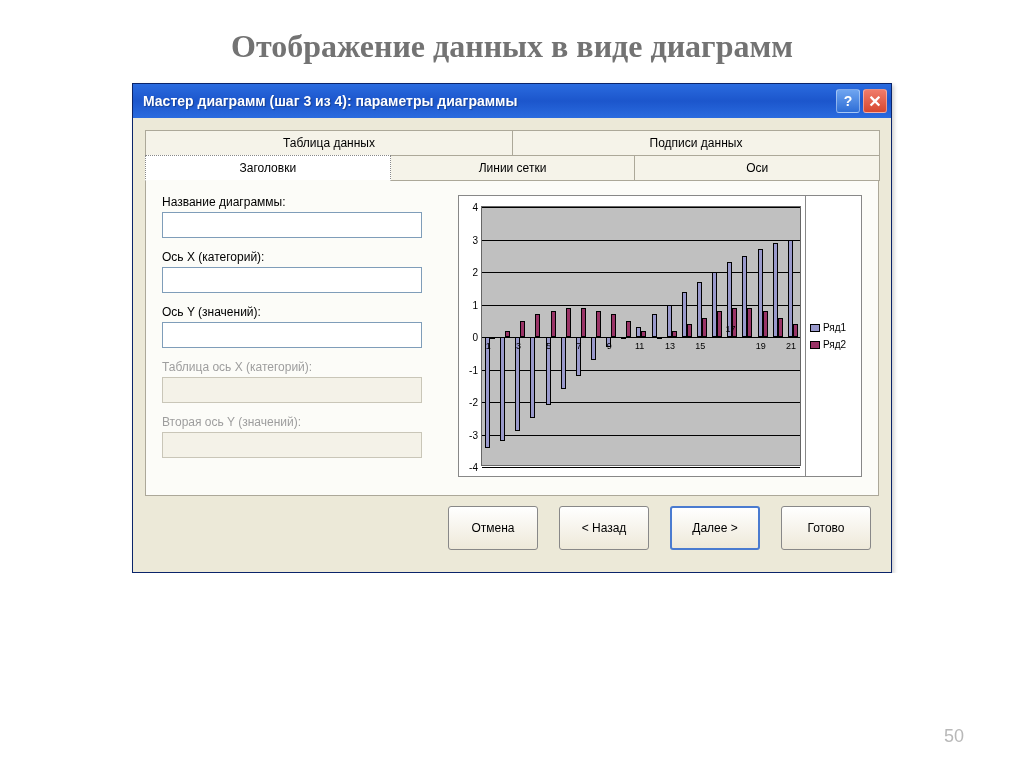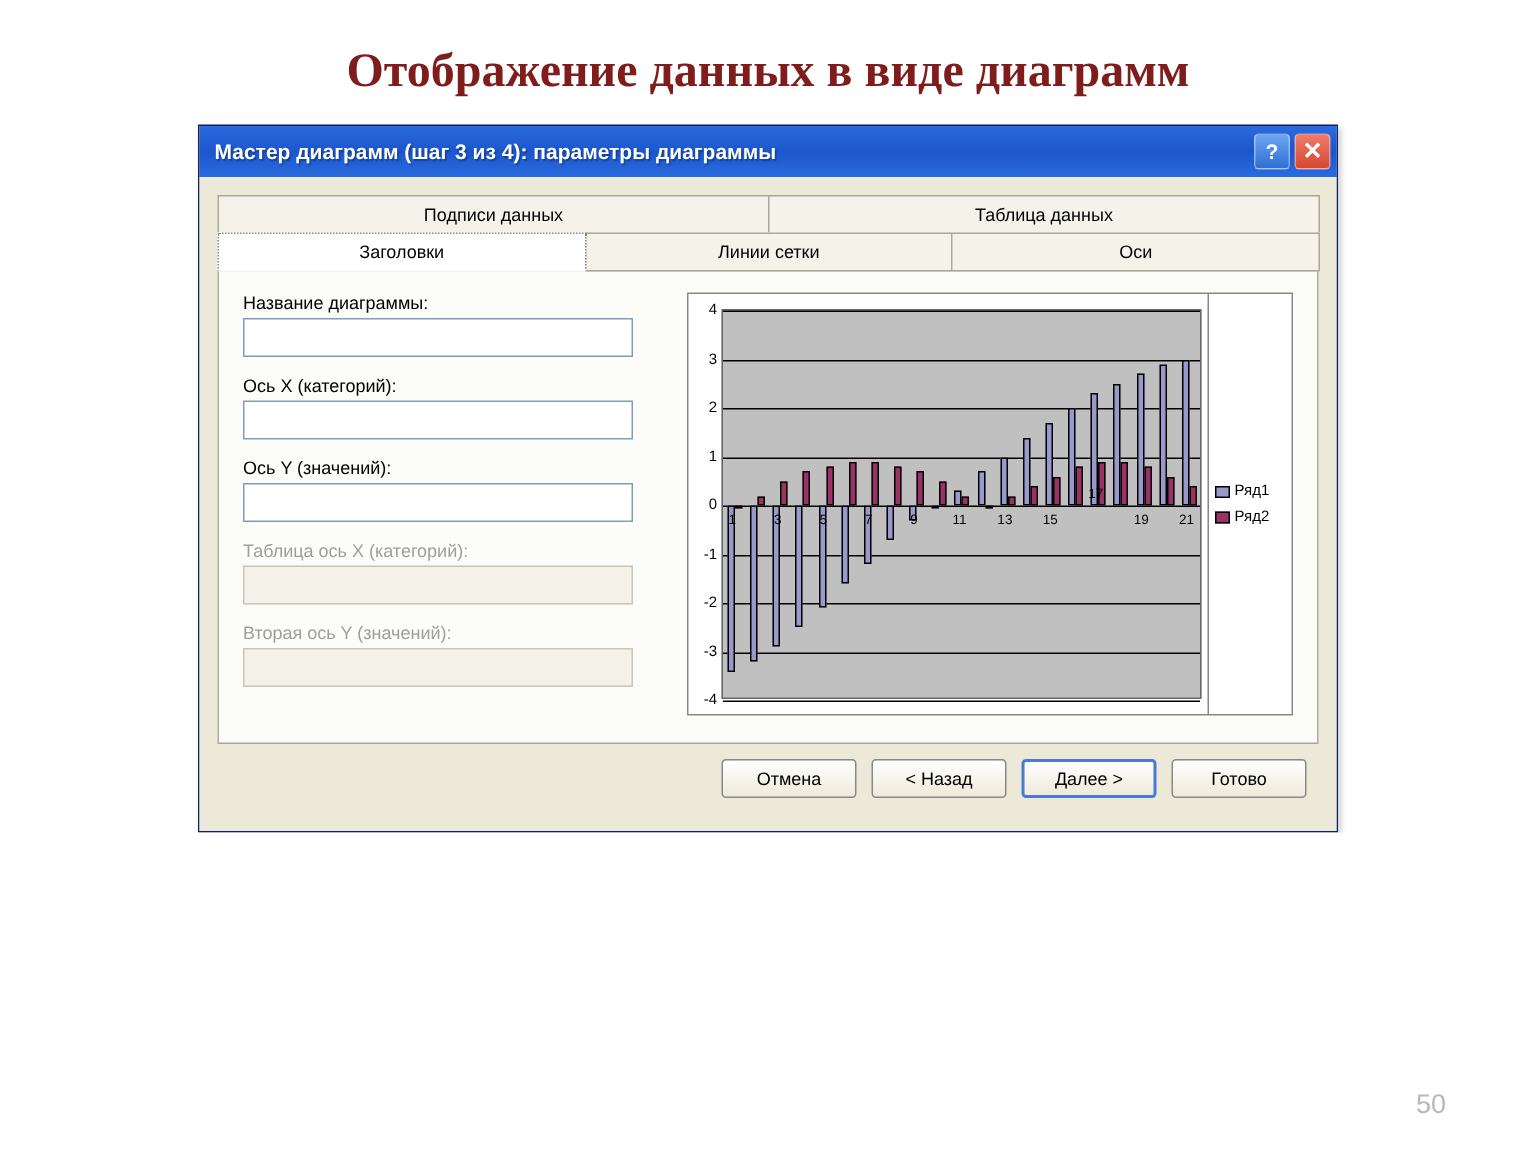--- a/index.html
+++ b/index.html
@@ -8,21 +8,21 @@
     background: #fff;
     font-family: Tahoma, Arial, sans-serif;
     font-size: 12px;
   }
   .slide-title {
     font-family: "Times New Roman", serif;
     font-weight: bold;
     font-size: 32px;
     text-align: center;
     margin: 28px 0 18px;
-    color: #7f1d1d;
+    color: #737373;
   }
   .page-number {
     position: absolute;
     right: 60px;
     bottom: 20px;
     color: #b8b8b8;
     font-size: 18px;
     font-family: Arial, sans-serif;
   }
   .dialog {
@@ -162,44 +162,45 @@
   .sw1 { background: #9999cc; }
   .sw2 { background: #993366; }
   .button-row {
     display: flex;
     justify-content: flex-end;
     gap: 10px;
     padding: 10px 8px 12px;
   }
   .btn {
     min-width: 90px;
-    height: 26px;
+    height: 44px;
     background: linear-gradient(to bottom,#fff,#eee9d9);
     border: 1px solid #888;
     border-radius: 3px;
     font-size: 12px;
+    margin-left: 11px;
   }
   .btn.default { border: 2px solid #4a7bd0; }
 </style>
 </head>
 <body>
 
 <div class="slide-title">Отображение данных в виде диаграмм</div>
 
 <div class="dialog">
   <div class="titlebar">
     <span class="titlebar-text">Мастер диаграмм (шаг 3 из 4): параметры диаграммы</span>
     <div class="titlebar-btn help-btn">?</div>
     <div class="titlebar-btn close-btn">✕</div>
   </div>
 
   <div class="dialog-body">
     <div class="tabs-row">
+      <div class="tab">Таблица данных</div>
       <div class="tab">Подписи данных</div>
-      <div class="tab">Таблица данных</div>
     </div>
     <div class="tabs-row2">
       <div class="tab active">Заголовки</div>
       <div class="tab">Линии сетки</div>
       <div class="tab">Оси</div>
     </div>
 
     <div class="tab-panel">
       <div class="fields-col">
         <div class="field-label">Название диаграммы:</div>

